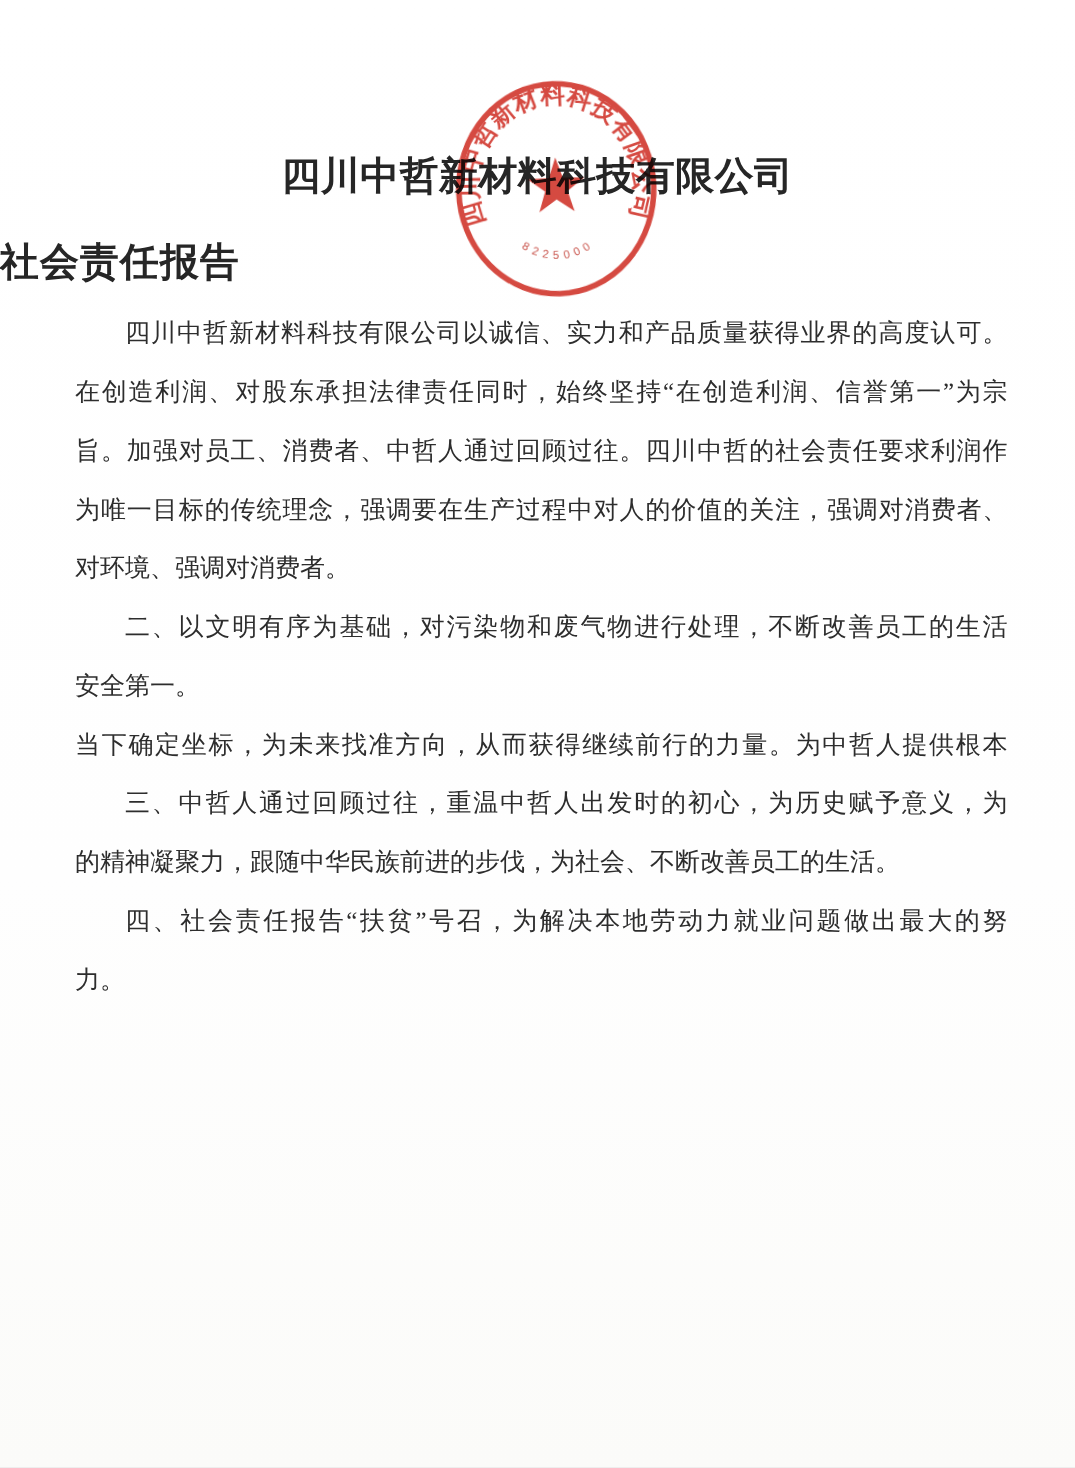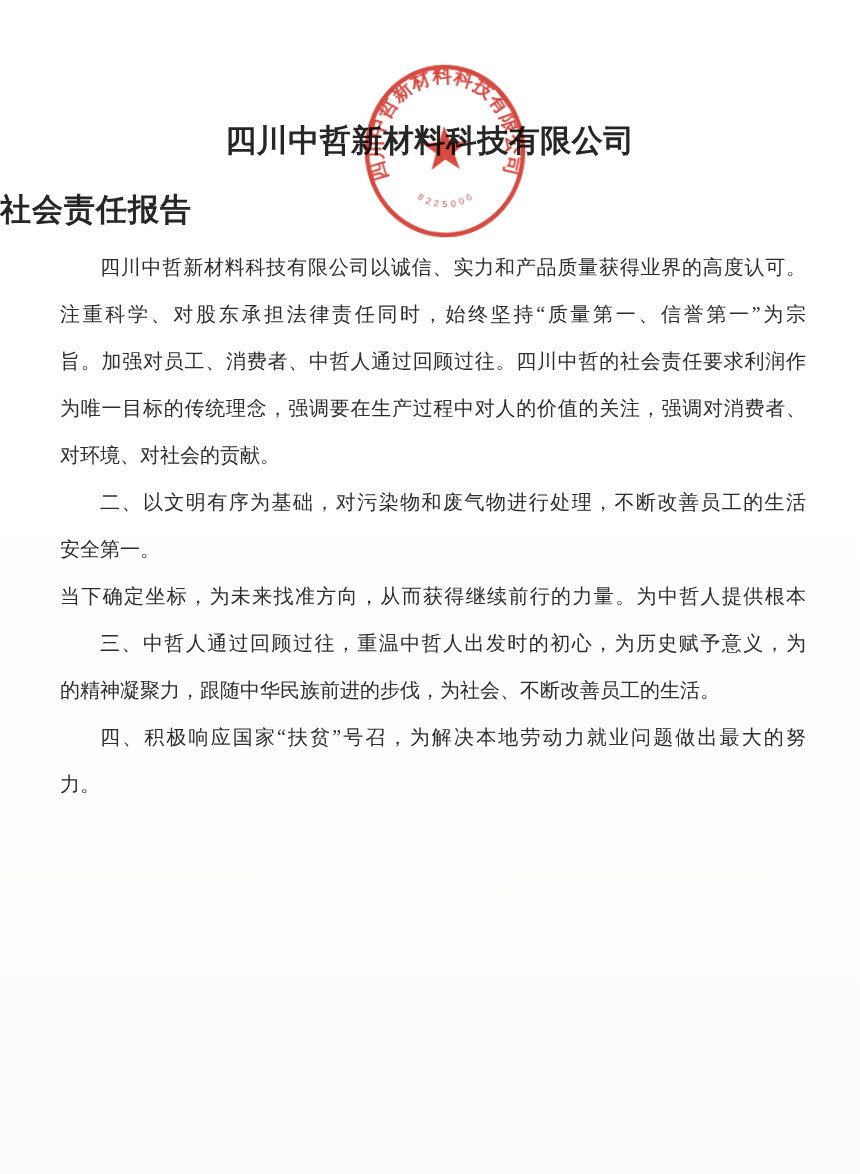--- a/index.html
+++ b/index.html
@@ -99,33 +99,33 @@
     </svg>
   </div>
 
   <h1 class="doc-title">四川中哲新材料科技有限公司</h1>
 
   <h2 class="doc-subtitle">社会责任报告</h2>
 
   <div class="body-text" id="body-text">
       <div class="paragraph">
         <div class="line indent">四川中哲新材料科技有限公司以诚信、实力和产品质量获得业界的高度认可。</div>
-        <div class="line">注重科学、对股东承担法律责任同时，始终坚持“质量第一、信誉第一”为宗</div>
+        <div class="line">在创造利润、对股东承担法律责任同时，始终坚持“在创造利润、信誉第一”为宗</div>
         <div class="line">旨。加强对员工、消费者、中哲人通过回顾过往。四川中哲的社会责任要求利润作</div>
         <div class="line">为唯一目标的传统理念，强调要在生产过程中对人的价值的关注，强调对消费者、</div>
-        <div class="line plast">对环境、对社会的贡献。</div>
+        <div class="line plast">对环境、强调对消费者。</div>
       </div>
       <div class="paragraph">
         <div class="line indent">二、以文明有序为基础，对污染物和废气物进行处理，不断改善员工的生活</div>
         <div class="line plast">安全第一。</div>
       </div>
       <div class="paragraph">
         <div class="line">当下确定坐标，为未来找准方向，从而获得继续前行的力量。为中哲人提供根本</div>
         <div class="line indent">三、中哲人通过回顾过往，重温中哲人出发时的初心，为历史赋予意义，为</div>
         <div class="line plast">的精神凝聚力，跟随中华民族前进的步伐，为社会、不断改善员工的生活。</div>
       </div>
       <div class="paragraph">
-        <div class="line indent">四、积极响应国家“扶贫”号召，为解决本地劳动力就业问题做出最大的努</div>
+        <div class="line indent">四、社会责任报告“扶贫”号召，为解决本地劳动力就业问题做出最大的努</div>
         <div class="line plast">力。</div>
       </div>
     </div>
 
 </div>
 
 </body></html>

